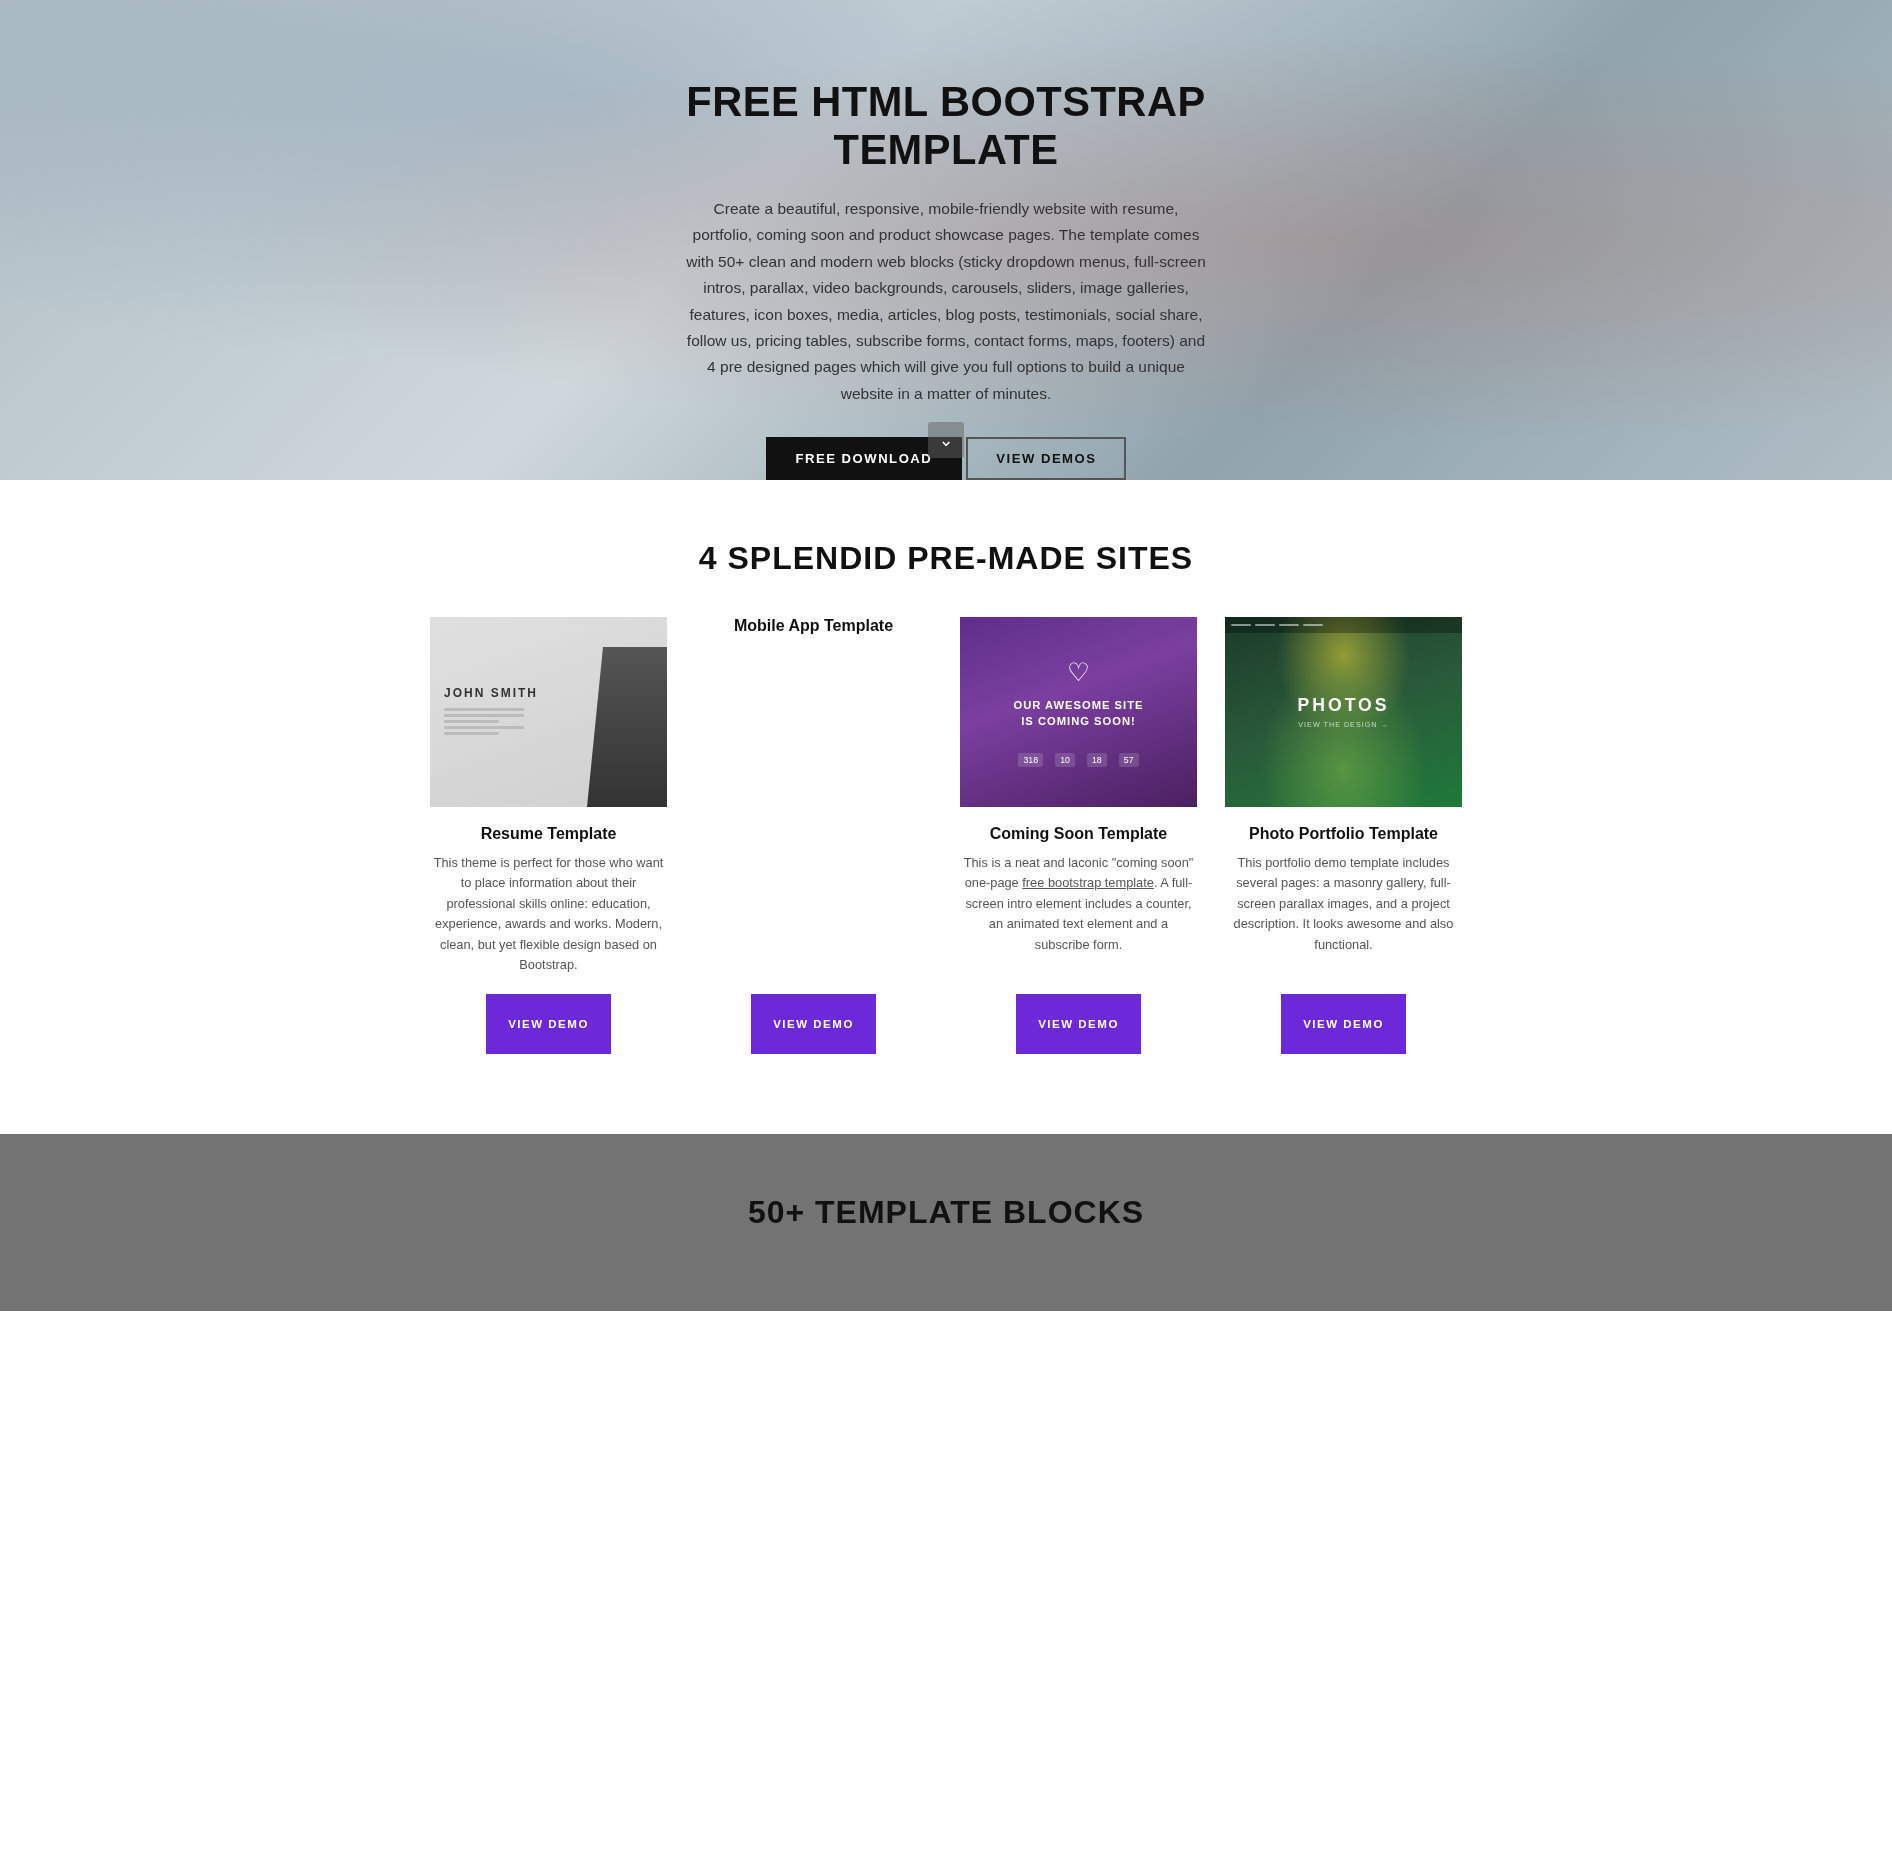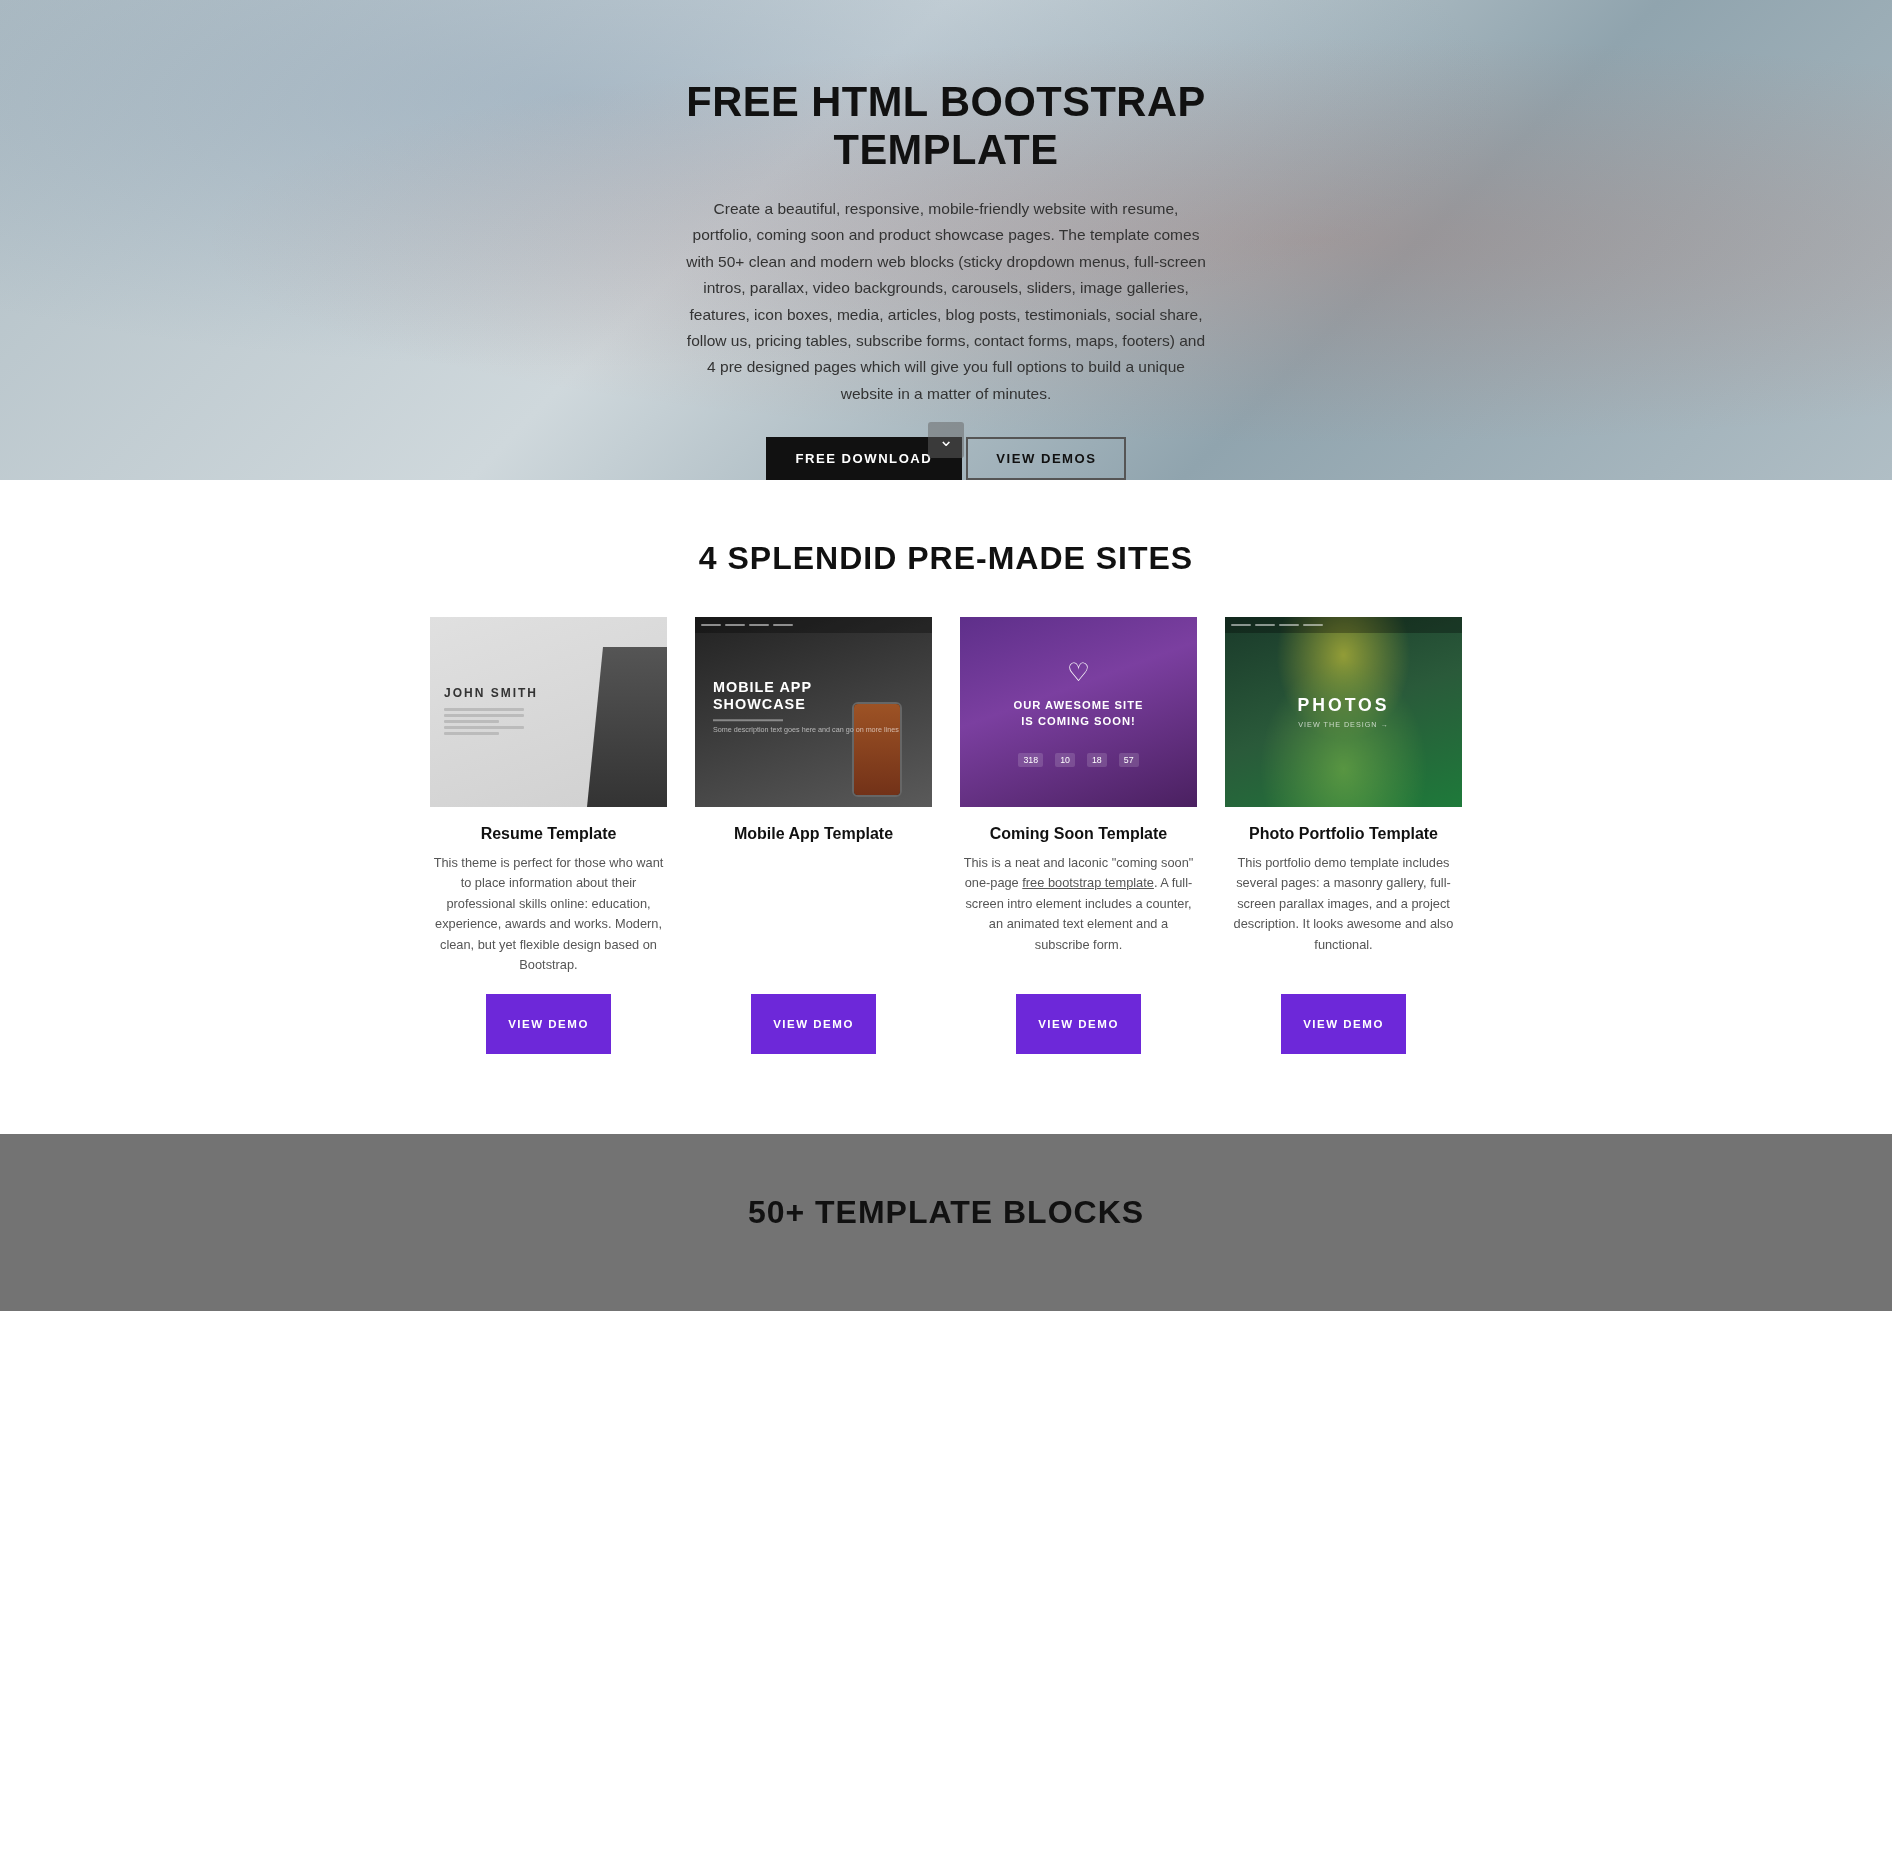--- a/index.html
+++ b/index.html
@@ -411,36 +411,20 @@
             </div>
           </div>
           <div class="person-img"></div>
         </div>
         <div class="card-name">Resume Template</div>
         <p class="card-desc">This theme is perfect for those who want to place information about their professional skills online: education, experience, awards and works. Modern, clean, but yet flexible design based on Bootstrap.</p>
         <button class="btn-view">VIEW DEMO</button>
       </div>
 
       <div class="card">
-        <div class="card-thumb thumb-mobile">
-          <div class="thumb-navbar">
-            <div class="nav-dot"></div>
-            <div class="nav-dot"></div>
-            <div class="nav-dot"></div>
-            <div class="nav-dot"></div>
-          </div>
-          <div class="app-title">
-            <div class="app-title-text">MOBILE APP<br>SHOWCASE</div>
-            <div class="subtitle-line"></div>
-            <div class="app-sub">Some description text goes here and can go on more lines</div>
-          </div>
-          <div class="phone">
-            <div class="phone-screen"></div>
-          </div>
-        </div>
         <div class="card-name">Mobile App Template</div>
         <button class="btn-view">VIEW DEMO</button>
       </div>
 
       <div class="card">
         <div class="card-thumb thumb-coming">
           <div class="heart-icon">♡</div>
           <div class="coming-text">OUR AWESOME SITE<br>IS COMING SOON!</div>
           <div class="counter">
             <span>318</span>

